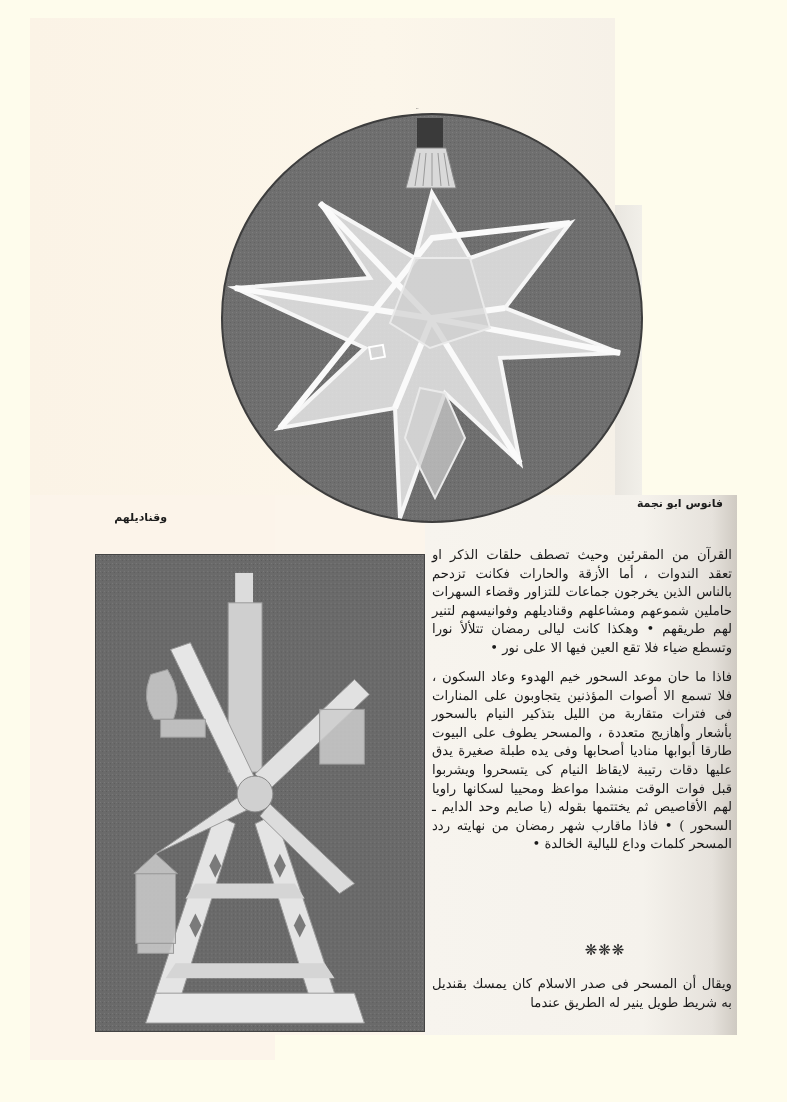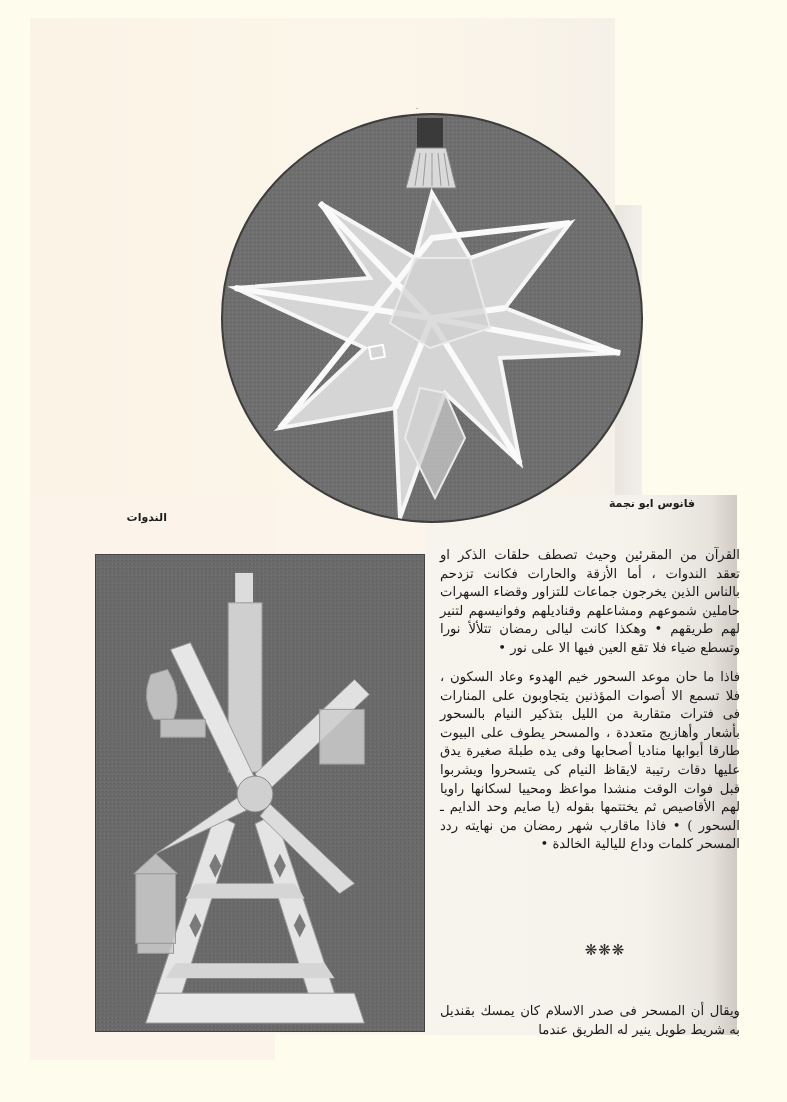--- a/index.html
+++ b/index.html
@@ -41,32 +41,31 @@
       left:95px; top:554px; width:330px; height:478px;
       background:#6b6b6b;
       border:1px solid #444;
       box-sizing:border-box;
     }
     #photo-windmill svg { width:100%; height:100%; display:block; }
     .caption {
       position:absolute; font-family:"DejaVu Sans", sans-serif; font-weight:bold;
       font-size:11px; color:#1c1c1c; direction:rtl;
     }
-    #caption-star { left:600px; top:497px; width:95px; text-align:right; }
+    #caption-star { left:628px; top:497px; width:95px; text-align:right; }
     #caption-windmill { left:112px; top:511px; width:55px; text-align:right; }
     .body-text {
       position:absolute; direction:rtl; text-align:justify; text-align-last:right;
       font-family:"DejaVu Serif", serif; font-size:13.2px; line-height:18.6px;
       color:#1a1a1a;
-      margin-left:8px;
     }
     .body-text p { margin:0; }
     #para-1 { left:432px; top:546px; width:300px; }
     #para-2 { left:432px; top:668px; width:300px; }
-    #para-3 { left:432px; top:1002px; width:300px; }
+    #para-3 { left:432px; top:975px; width:300px; }
     #separator {
       position:absolute; left:560px; top:941px; width:90px; text-align:center;
       font-family:"DejaVu Sans", sans-serif; font-size:15px; font-weight:bold;
       color:#2a2a2a; letter-spacing:1px;
     }
   </style>
 </head>
 <body>
 
 <div class="scan-piece" id="page-top"></div>
@@ -155,21 +154,21 @@
     </g>
 
     <g fill="#7a7a7a">
       <polygon points="120,300 126,312 120,324 114,312"></polygon>
       <polygon points="100,360 106,372 100,384 94,372"></polygon>
       <polygon points="185,300 191,312 185,324 179,312"></polygon>
       <polygon points="205,360 211,372 205,384 199,372"></polygon>
     </g>
   </svg>
 </div>
-<div class="caption" id="caption-windmill">الندوات</div>
+<div class="caption" id="caption-windmill">وقناديلهم</div>
 
 <div class="body-text" id="para-1">
   <p>القرآن من المقرئين وحيث تصطف حلقات الذكر او تعقد الندوات ، أما الأزقة والحارات فكانت تزدحم بالناس الذين يخرجون جماعات للتزاور وقضاء السهرات حاملين شموعهم ومشاعلهم وقناديلهم وفوانيسهم لتنير لهم طريقهم • وهكذا كانت ليالى رمضان تتلألأ نورا وتسطع ضياء فلا تقع العين فيها الا على نور •</p>
 </div>
 <div class="body-text" id="para-2">
   <p>فاذا ما حان موعد السحور خيم الهدوء وعاد السكون ، فلا تسمع الا أصوات المؤذنين يتجاوبون على المنارات فى فترات متقاربة من الليل بتذكير النيام بالسحور بأشعار وأهازيج متعددة ، والمسحر يطوف على البيوت طارقا أبوابها مناديا أصحابها وفى يده طبلة صغيرة يدق عليها دقات رتيبة لايقاظ النيام كى يتسحروا ويشربوا قبل فوات الوقت منشدا مواعظ ومحييا لسكانها راويا لهم الأقاصيص ثم يختتمها بقوله (يا صايم وحد الدايم ـ السحور ) • فاذا ماقارب شهر رمضان من نهايته ردد المسحر كلمات وداع لليالية الخالدة •</p>
 </div>
 <div id="separator">❋❋❋</div>
 <div class="body-text" id="para-3">
   <p>ويقال أن المسحر فى صدر الاسلام كان يمسك بقنديل به شريط طويل ينير له الطريق عندما</p>

